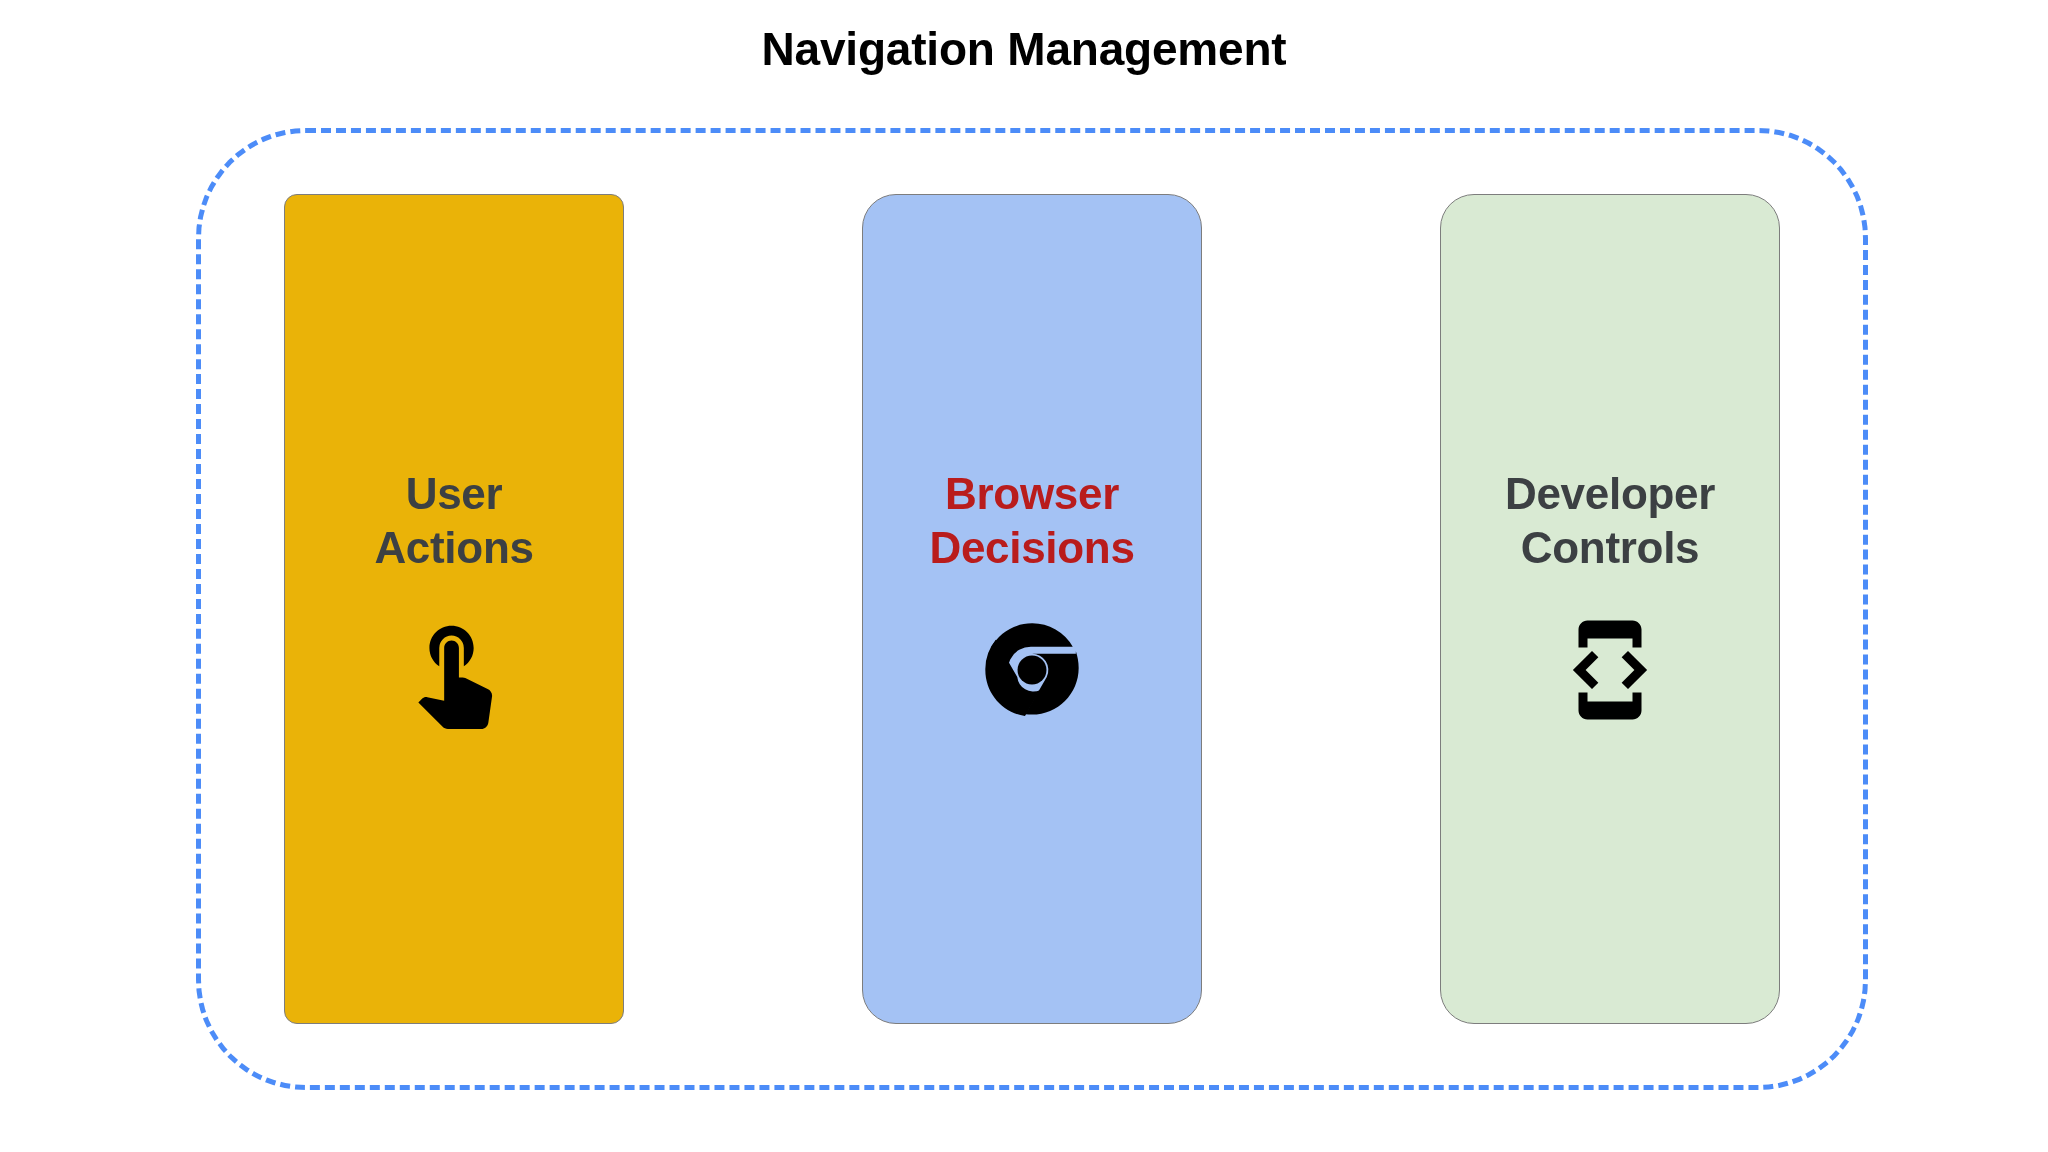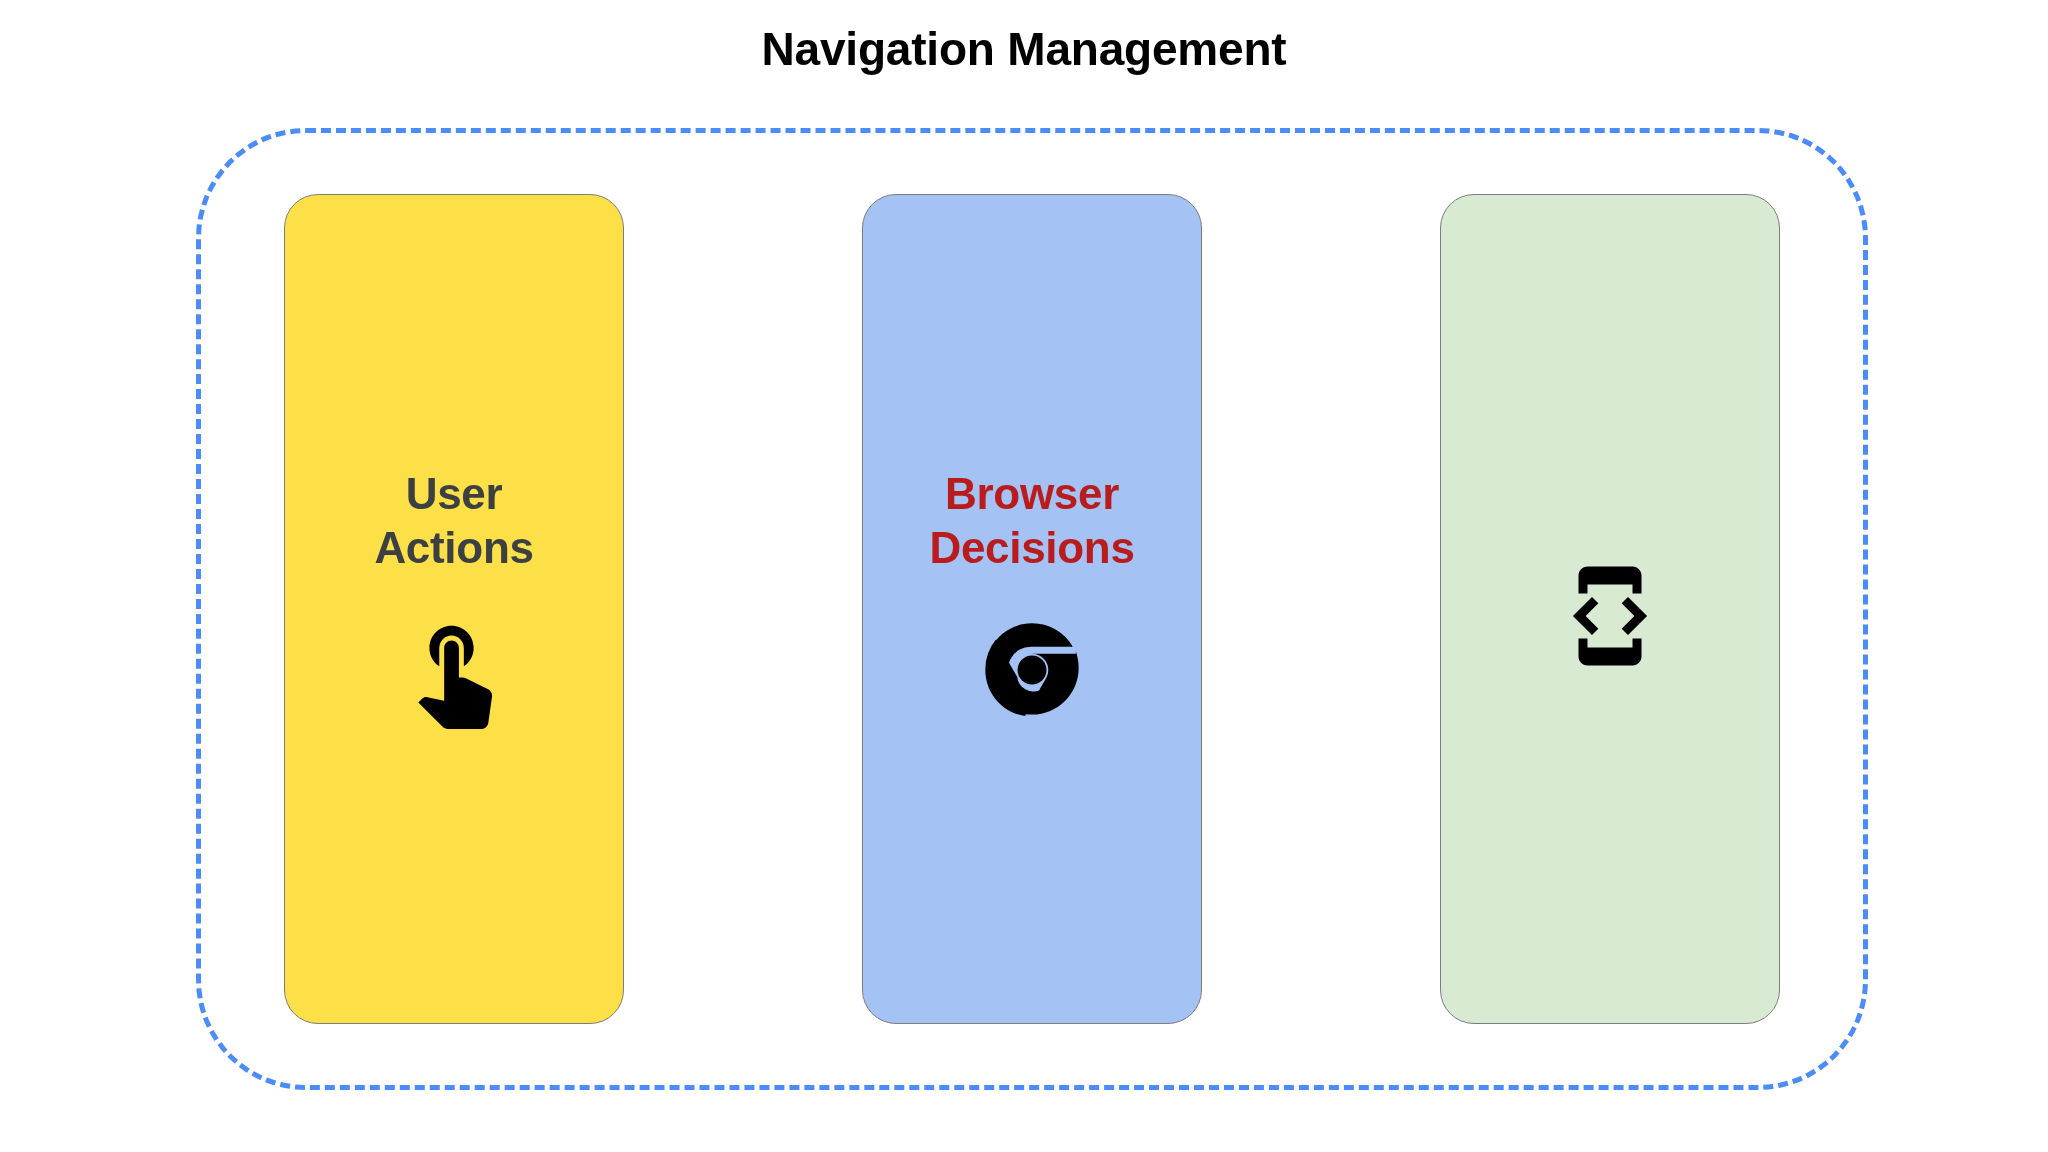--- a/index.html
+++ b/index.html
@@ -105,21 +105,21 @@
 <body style="background: rgb(255, 255, 255);">
 
 <div id="diagram-root">
 
   <div class="page-title" style="color: rgb(0, 0, 0);">Navigation Management</div>
 
   <div class="group-container" style="border-color: rgb(76, 140, 248);"></div>
 
   <div class="cards-row">
 
-    <div class="card" id="card-0" style="background: #fde047; border-color: rgb(125, 125, 125);">
+    <div class="card" id="card-0" style="background: #eab308; border-color: rgb(125, 125, 125); border-radius: 13px;">
       <div class="card-inner">
         <div class="card-label" style="color: rgb(60, 64, 67);">User
 Actions</div>
         <div class="card-icon">
           <svg viewBox="0 0 24 24" width="118" height="118" aria-hidden="true">
             <path fill="#000000" d="M9 11.24V7.5a2.5 2.5 0 0 1 5 0v3.74c1.21-.81 2-2.18 2-3.74C16 5.01 13.99 3 11.5 3S7 5.01 7 7.5c0 1.56.79 2.93 2 3.74zm9.84 4.63l-4.54-2.26c-.17-.07-.35-.11-.54-.11H13v-6c0-.83-.67-1.5-1.5-1.5S10 6.67 10 7.5v10.74l-3.43-.72c-.08-.01-.15-.03-.24-.03-.31 0-.59.13-.79.33l-.79.8 4.94 4.94c.27.27.65.44 1.06.44h6.79c.75 0 1.33-.55 1.44-1.28l.75-5.27c.01-.07.02-.14.02-.2 0-.62-.38-1.16-.91-1.38z"></path>
           </svg>
         </div>
       </div>
     </div>
@@ -134,20 +134,22 @@
             <path fill="#000000" d="M21.4 8.5H12a3.5 3.5 0 0 1 3.16 5l-4.6 7.97c.47.06.95.09 1.44.09 5.52 0 10-4.48 10-10 0-1.25-.23-2.45-.6-3.56z"></path>
             <path fill="#000000" d="M8.84 13.5 4.24 5.53A9.96 9.96 0 0 0 2 12c0 5.01 3.69 9.16 8.5 9.88l3.2-5.54A3.49 3.49 0 0 1 8.84 13.5z"></path>
             <circle cx="12" cy="12" r="3.1" fill="#000000"></circle>
           </svg>
         </div>
       </div>
     </div>
 
     <div class="card" id="card-2" style="background: rgb(217, 234, 211); border-color: rgb(125, 125, 125);">
       <div class="card-inner">
+        <div class="card-label" style="color: rgb(60, 64, 67);">Developer
+Controls</div>
         <div class="card-icon">
           <svg viewBox="0 0 24 24" width="108" height="108" aria-hidden="true">
             <path fill="#000000" d="M7 5h10v2h2V3c0-1.1-.9-2-2-2H7c-1.1 0-2 .9-2 2v4h2V5zm0 14h10v-2h2v4c0 1.1-.9 2-2 2H7c-1.1 0-2-.9-2-2v-4h2v2z"></path>
             <path fill="#000000" d="M9.41 9.17 6.58 12l2.83 2.83-1.41 1.41L3.75 12l4.25-4.24 1.41 1.41zm5.18 0L17.42 12l-2.83 2.83 1.41 1.41L20.25 12 16 7.76l-1.41 1.41z"></path>
           </svg>
         </div>
       </div>
     </div>
 
   </div>

